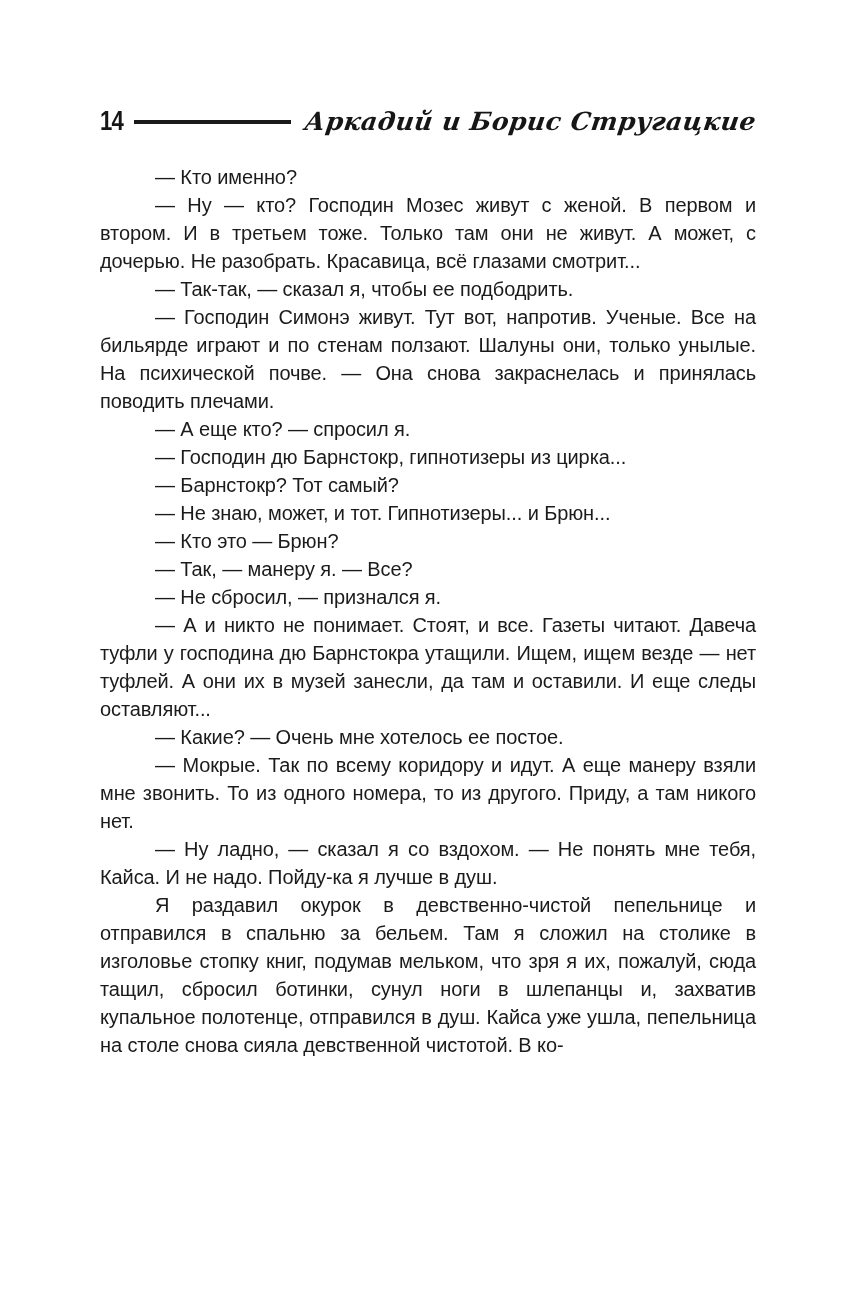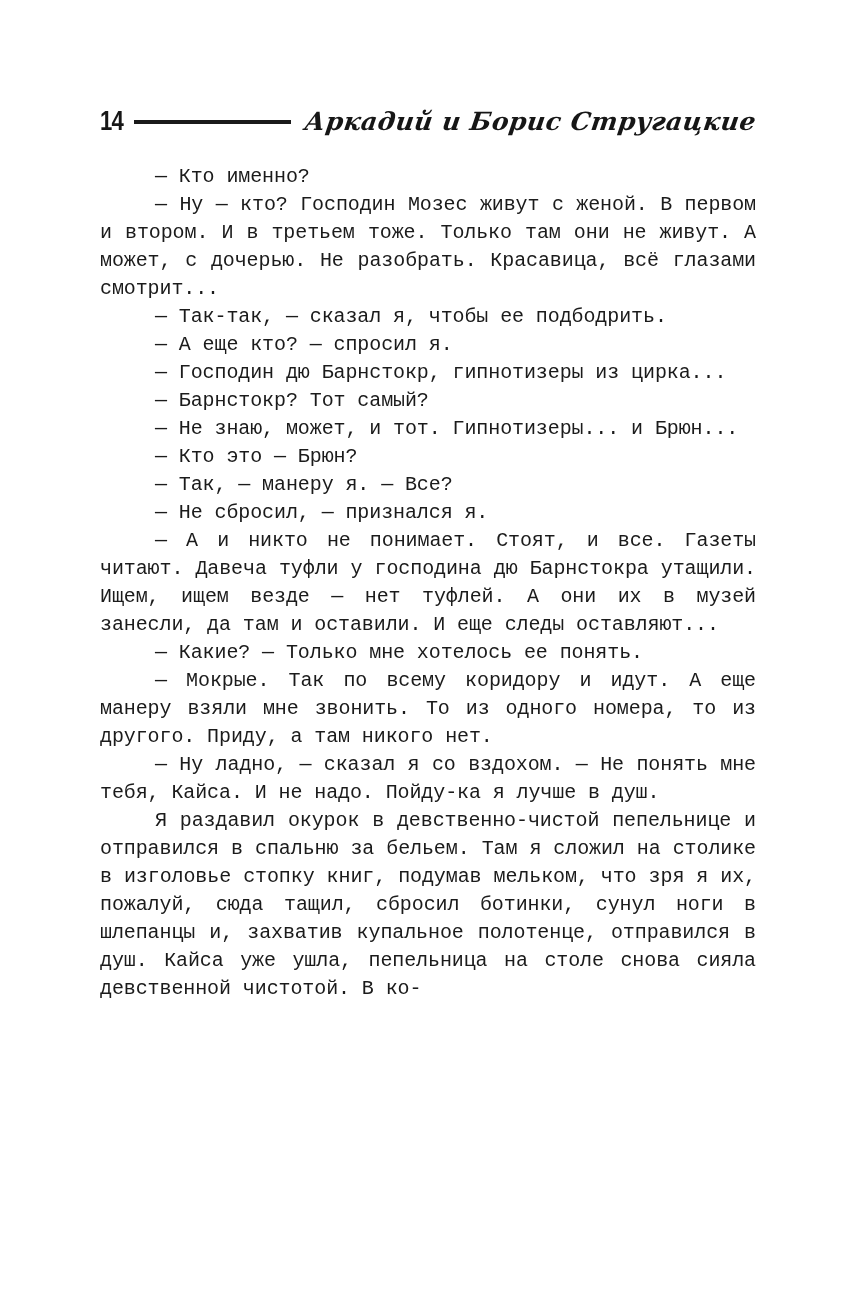--- a/index.html
+++ b/index.html
@@ -51,21 +51,21 @@
     letter-spacing: 0.5px;
     transform: skewX(-8deg);
     transform-origin: center;
     color: #161616;
     line-height: 1;
     white-space: nowrap;
   }
   
   .body-text {
     margin-top: 27px;
-    font-family: Liberation Mono, monospace;
+    font-family: Liberation Sans, sans-serif;
     font-size: 20px;
     line-height: 28px;
     letter-spacing: -0.1px;
     text-align: justify;
     color: #1b1b1b;
     hyphens: none;
   }
   .body-text p.para {
     margin: 0;
     padding: 0;
@@ -80,27 +80,28 @@
   <header class="page-header">
     <span class="page-number">14</span>
     <span class="header-rule"></span>
     <span class="header-author">Аркадий и Борис Стругацкие</span>
   </header>
 
   <main class="body-text" id="text-block">
       <p class="para">— Кто именно?</p>
       <p class="para">— Ну — кто? Господин Мозес живут с женой. В первом и втором. И в третьем тоже. Только там они не живут. А может, с дочерью. Не разобрать. Красавица, всё глазами смотрит...</p>
       <p class="para">— Так-так, — сказал я, чтобы ее подбодрить.</p>
+      <p class="para">— Господин Симонэ живут. Тут вот, напротив. Ученые. Все на бильярде играют и по стенам ползают. Шалуны они, только унылые. На психической почве. — Она снова закраснелась и принялась поводить плечами.</p>
       <p class="para">— А еще кто? — спросил я.</p>
       <p class="para">— Господин дю Барнстокр, гипнотизеры из цирка...</p>
       <p class="para">— Барнстокр? Тот самый?</p>
       <p class="para">— Не знаю, может, и тот. Гипнотизеры... и Брюн...</p>
       <p class="para">— Кто это — Брюн?</p>
       <p class="para">— Так, — манеру я. — Все?</p>
       <p class="para">— Не сбросил, — признался я.</p>
       <p class="para">— А и никто не понимает. Стоят, и все. Газеты читают. Давеча туфли у господина дю Барнстокра утащили. Ищем, ищем везде — нет туфлей. А они их в музей занесли, да там и оставили. И еще следы оставляют...</p>
-      <p class="para">— Какие? — Только мне хотелось ее понять.</p>
+      <p class="para">— Какие? — Очень мне хотелось ее постое.</p>
       <p class="para">— Мокрые. Так по всему коридору и идут. А еще манеру взяли мне звонить. То из одного номера, то из другого. Приду, а там никого нет.</p>
       <p class="para">— Ну ладно, — сказал я со вздохом. — Не понять мне тебя, Кайса. И не надо. Пойду-ка я лучше в душ.</p>
       <p class="para">Я раздавил окурок в девственно-чистой пепельнице и отправился в спальню за бельем. Там я сложил на столике в изголовье стопку книг, подумав мельком, что зря я их, пожалуй, сюда тащил, сбросил ботинки, сунул ноги в шлепанцы и, захватив купальное полотенце, отправился в душ. Кайса уже ушла, пепельница на столе снова сияла девственной чистотой. В ко-</p>
     </main>
 
 </div>
 
 </body></html>

